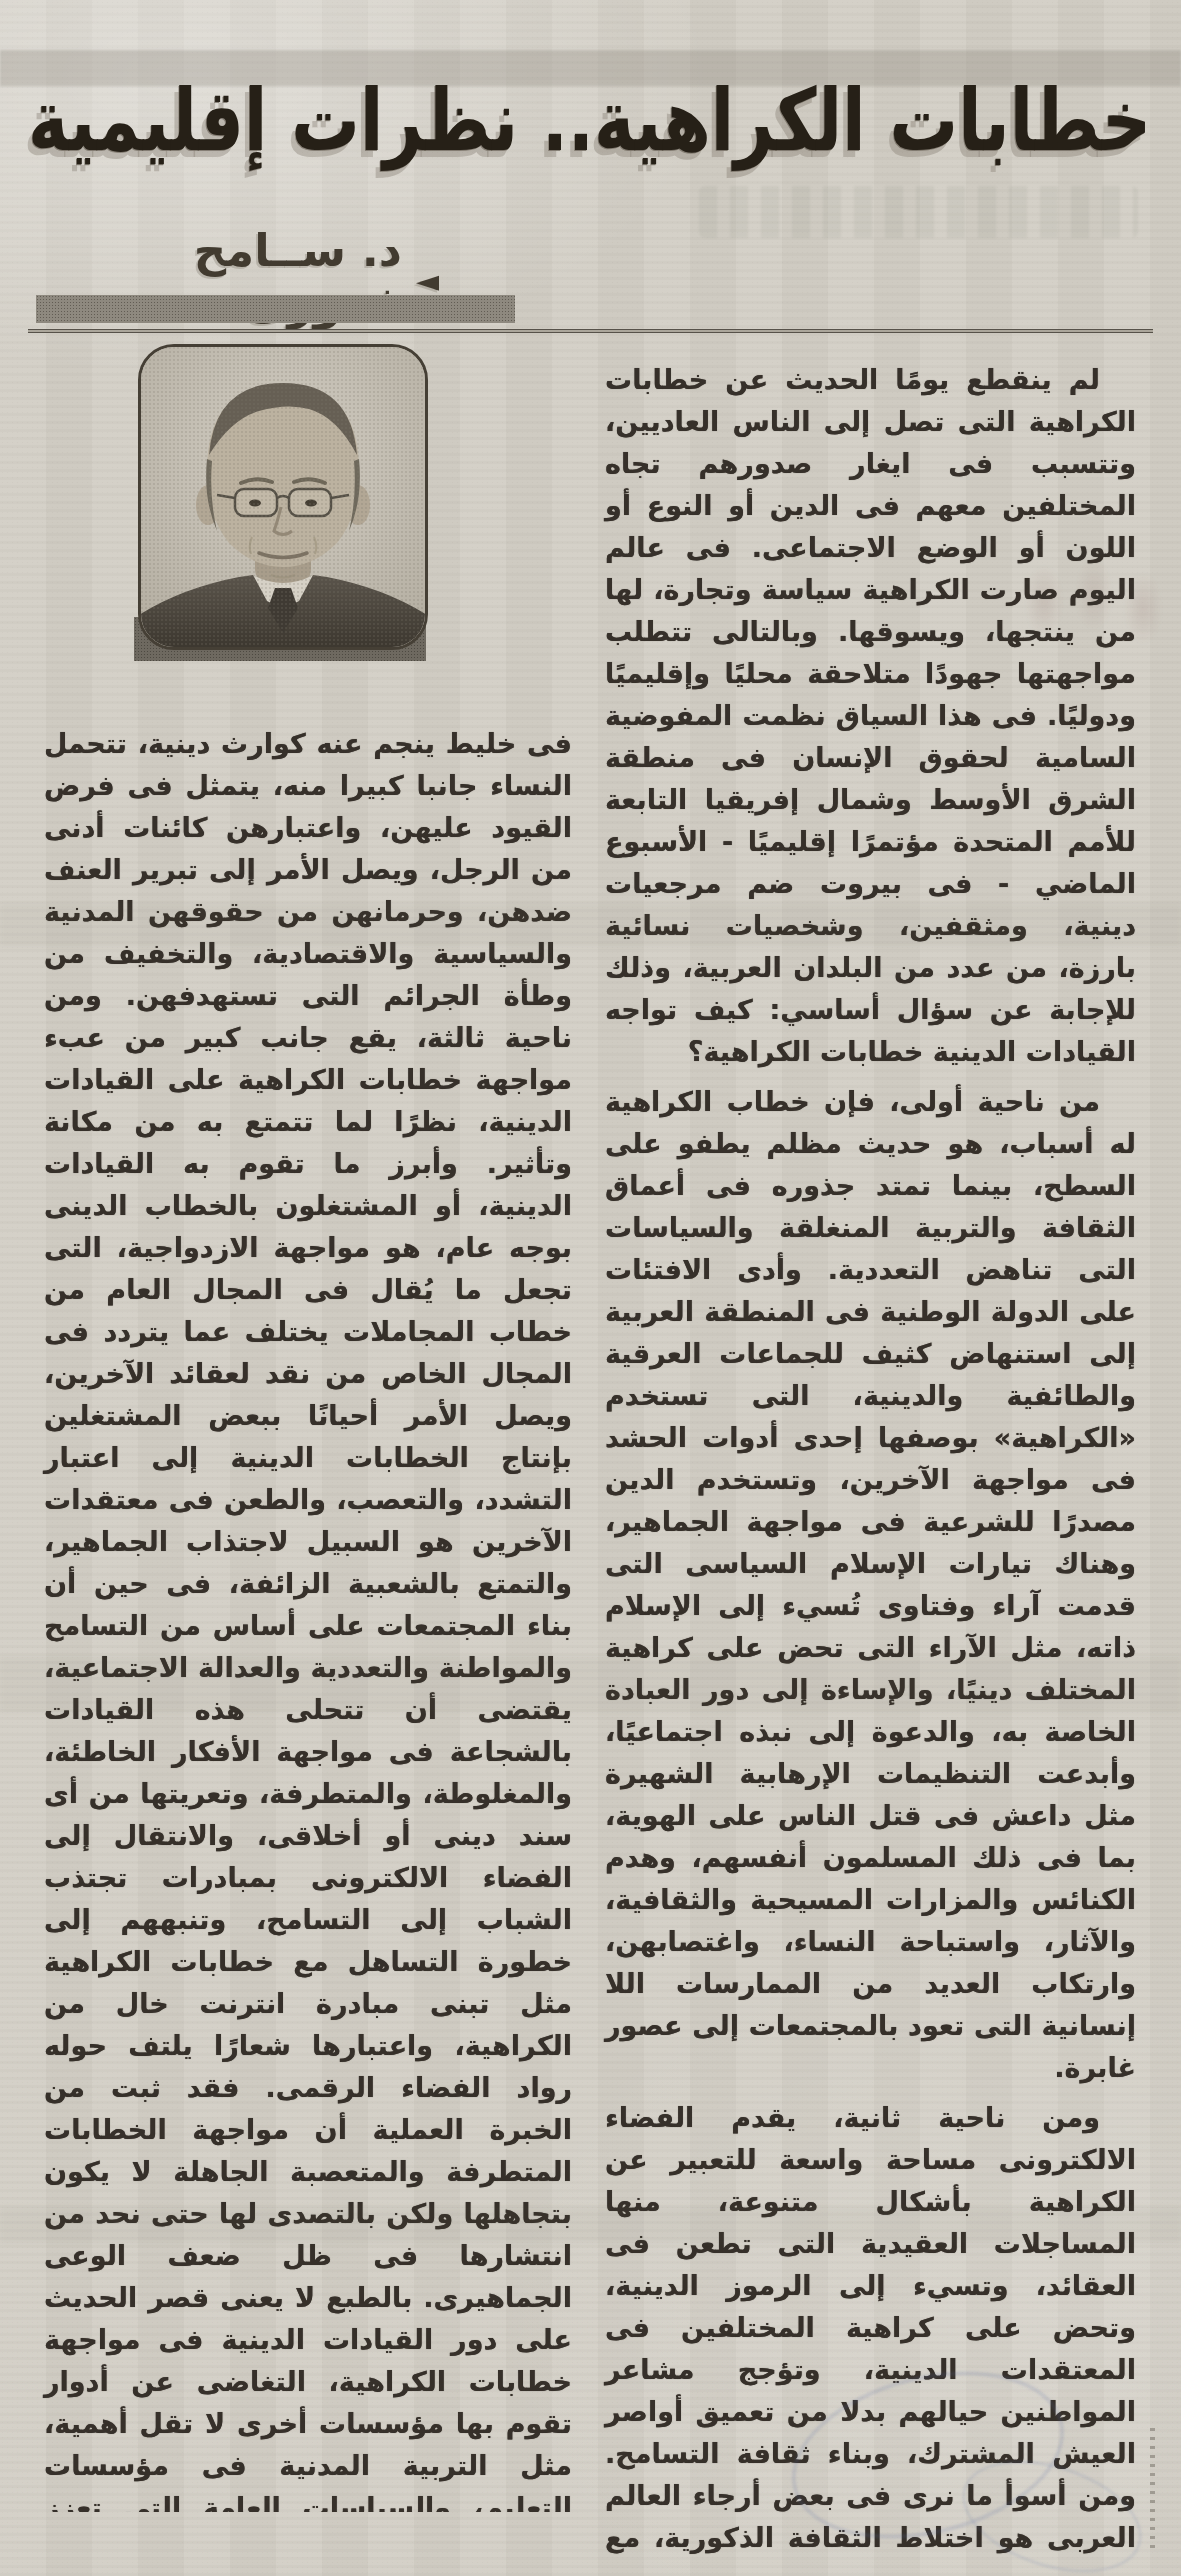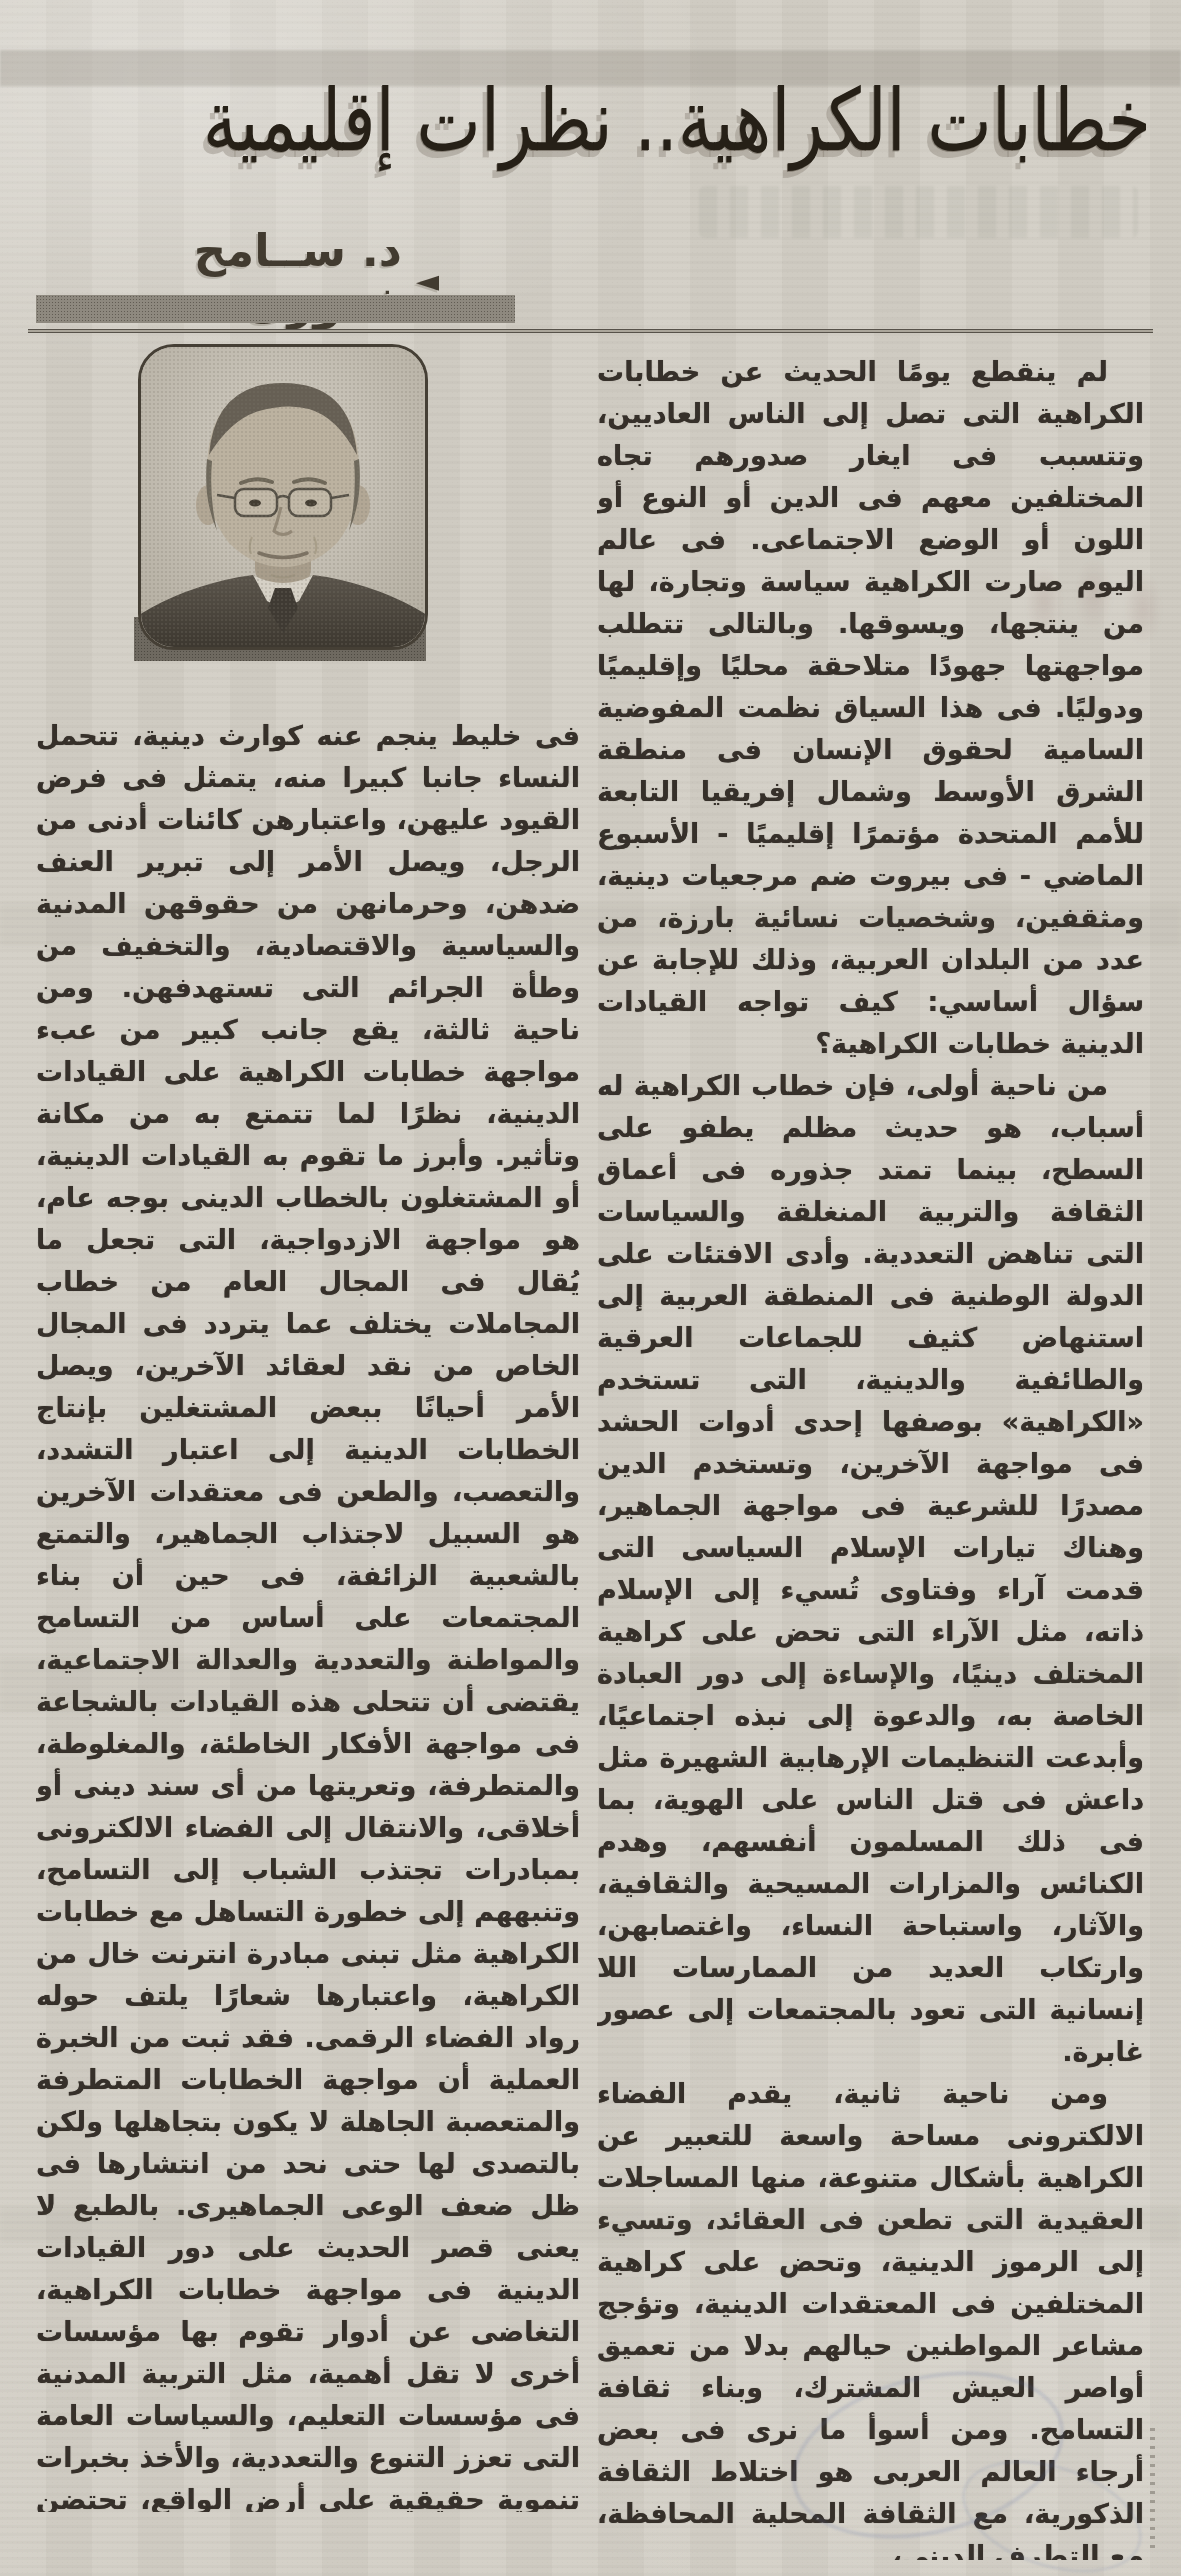--- a/index.html
+++ b/index.html
@@ -13,21 +13,21 @@
       repeating-linear-gradient(90deg, rgba(255,255,255,.035) 0 46px, rgba(95,90,80,.035) 46px 92px),
       #d3cfc6;
   }
   .grain{position:absolute;inset:0;pointer-events:none;
     background-image:radial-gradient(circle, rgba(90,85,75,.10) 18%, transparent 20%);
     background-size:5px 5px;opacity:.35;mix-blend-mode:multiply;}
   .top-band{position:absolute;left:0;top:50px;width:100%;height:36px;
     background:rgba(138,133,122,.30);filter:blur(1px);}
   .headline{position:absolute;left:30px;right:30px;top:40px;height:170px;margin:0;
     direction:rtl;text-align:right;white-space:nowrap;overflow:visible;
-    font-weight:normal;font-size:86px;line-height:160px;color:#262017;
+    font-weight:bold;font-size:86px;line-height:160px;color:#262017;
     text-shadow:-6px 7px 0 rgba(122,115,104,.35), -1px 1px 0 rgba(60,52,40,.5);}
   .byline{position:absolute;left:80px;top:224px;width:359px;direction:rtl;
     display:flex;align-items:center;gap:14px;
     font-weight:bold;font-size:45px;color:#423b30;
     text-shadow:-2px 2px 0 rgba(120,112,100,.30);}
   .byline-marker{font-size:30px;transform:translateY(3px);}
   .byline-bar{position:absolute;left:36px;top:295px;width:479px;height:28px;
     background-color:#8e897f;
     background-image:radial-gradient(circle, rgba(55,50,42,.50) 30%, transparent 34%);
     background-size:3px 3px;}
@@ -41,21 +41,21 @@
   .photo{position:absolute;left:138px;top:344px;width:284px;height:300px;margin:0;z-index:2;
     border:3px solid #453f35;border-radius:36px;overflow:hidden;
     box-shadow:inset 0 0 18px rgba(70,65,55,.35);background:#c8c3ba;}
   .photo svg{display:block;width:100%;height:100%;}
   
   .col{position:absolute;direction:rtl;text-align:justify;overflow:hidden;
     font-weight:bold;font-size:27px;line-height:42px;color:#36302a;
     text-shadow:0 0 0.7px rgba(54,48,42,.85);}
   .col-right{left:597px;top:351px;width:547px;height:2209px;}
   .col-left{left:36px;top:715px;width:544px;height:1797px;}
-  .col p{margin:0;}
+  .col p{margin:8px;}
   .col p.indent{text-indent:36px;}
   
   .ghost{position:absolute;pointer-events:none;}
   .ghost-lines{left:699px;top:186px;width:439px;height:52px;opacity:.55;filter:blur(1px);
     background:repeating-linear-gradient(90deg, rgba(100,110,92,.14) 0 18px, transparent 18px 31px);
     border-radius:6px;}
   .ghost-numerals{left:1003px;top:534px;width:165px;height:135px;opacity:.8;filter:blur(3px);
     background:
       radial-gradient(26px 52px at 25% 50%, rgba(150,122,116,.28), transparent 70%),
       radial-gradient(26px 52px at 55% 45%, rgba(150,122,116,.24), transparent 70%),

